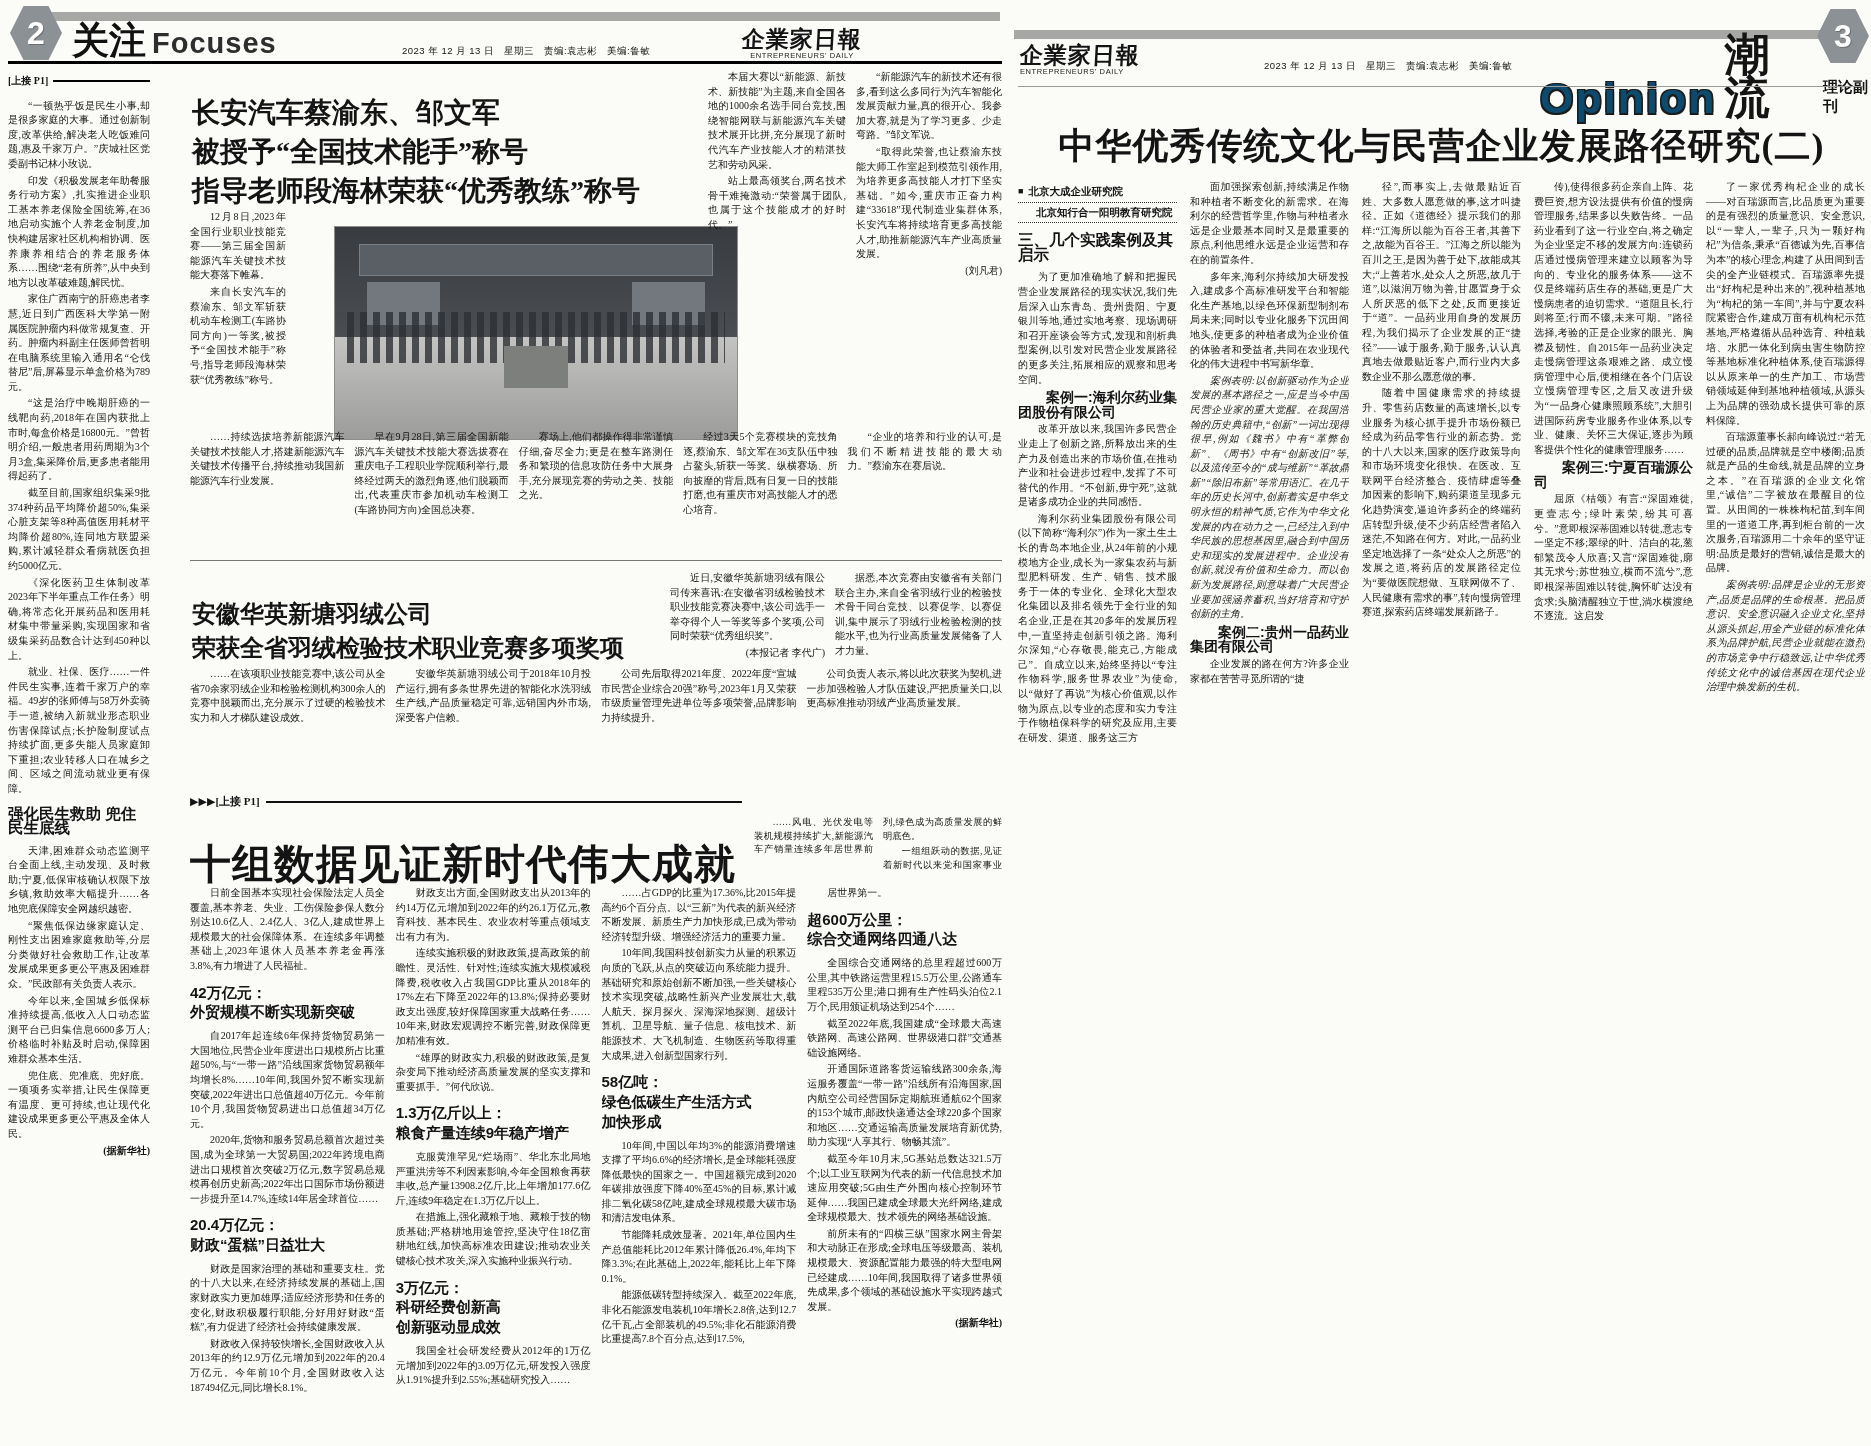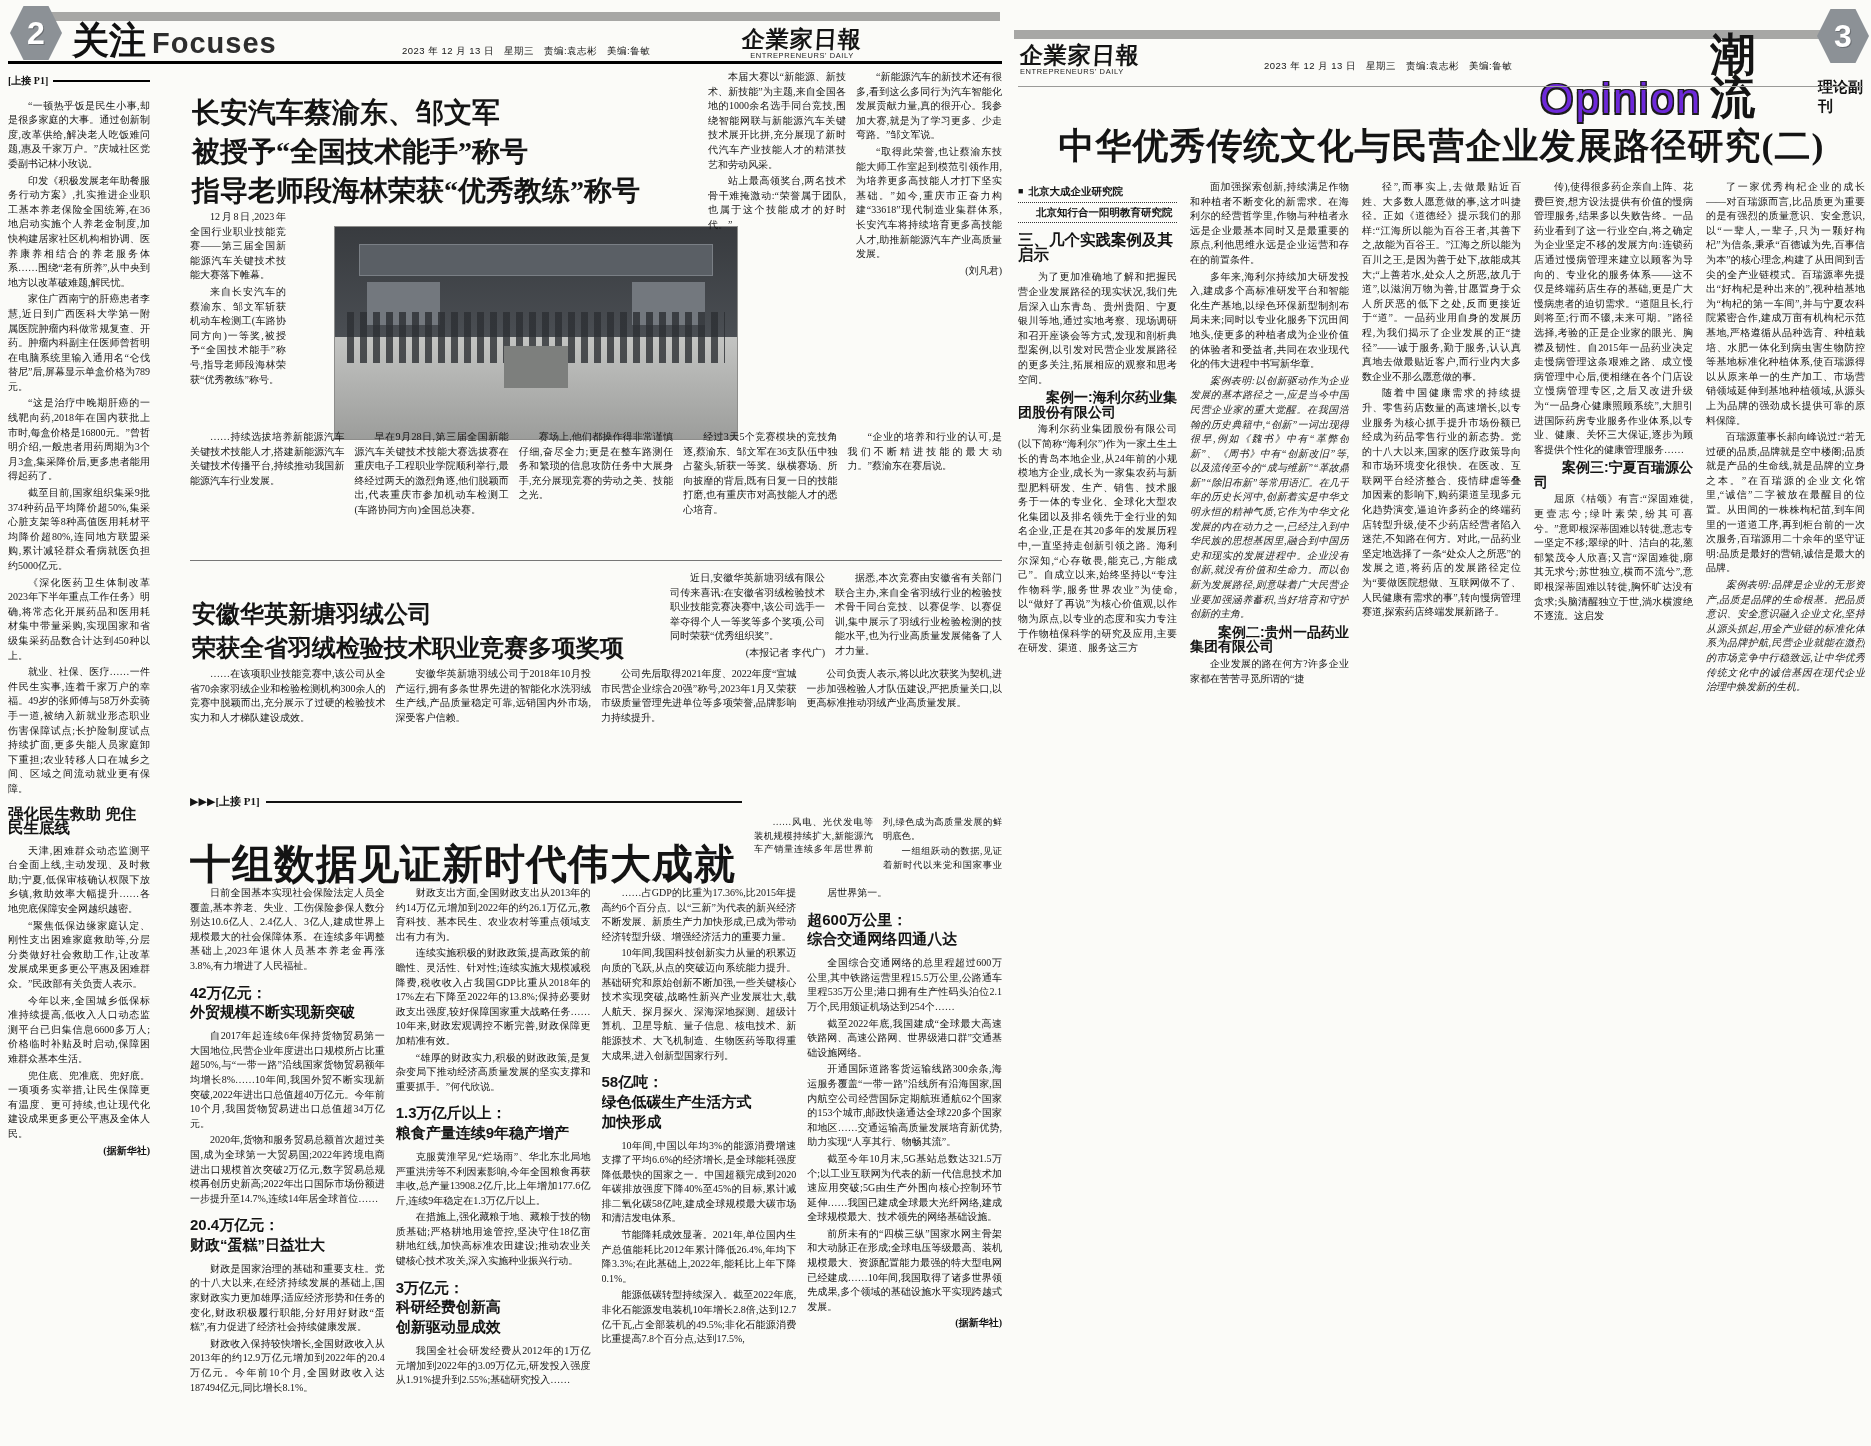--- a/index.html
+++ b/index.html
@@ -84,22 +84,22 @@
   .a3-side{position:absolute;left:564px;top:22px;width:248px;height:62px;column-count:2;column-gap:10px;
            font-size:9.3px;line-height:13.5px;}
   .a3-cols{position:absolute;left:0;top:92px;width:812px;height:554px;display:flex;gap:11px;}
   .a3-col{flex:1;}
 
   
   .rp-bar{position:absolute;left:2px;top:30px;width:850px;height:9px;background:#a7a7a5;}
   .rp-logo{position:absolute;left:8px;top:44px;width:140px;text-align:left;}
   .rp-date{position:absolute;left:252px;top:60px;font-size:9.5px;letter-spacing:.5px;}
   .rp-opinion{position:absolute;left:528px;top:34px;display:flex;align-items:flex-end;gap:8px;}
-  .op-en{font-family:"Liberation Sans","DejaVu Sans",sans-serif;font-weight:400;font-size:43px;line-height:1;
-         color:#6d28d9;letter-spacing:2px;
+  .op-en{font-family:"Liberation Sans","DejaVu Sans",sans-serif;font-weight:700;font-size:43px;line-height:1;
+         color:#0c4a6e;letter-spacing:2px;
          text-shadow:-1.5px -1.5px 0 #1c1c1c,1.5px -1.5px 0 #1c1c1c,-1.5px 1.5px 0 #1c1c1c,1.5px 1.5px 0 #1c1c1c;}
   .op-cn{font-weight:900;font-size:45px;line-height:.95;letter-spacing:4px;}
   .op-sub{font-family:"Liberation Sans","DejaVu Sans",sans-serif;font-weight:900;font-size:15px;padding-bottom:4px;}
   .rp-hex{position:absolute;right:2px;top:8px;width:52px;height:56px;}
   .rp-hrule{position:absolute;left:6px;top:86px;width:845px;border-top:1px solid #9a9a98;}
   .rp-headline{position:absolute;left:0;top:98px;width:859px;text-align:center;font-weight:900;
                font-size:36px;letter-spacing:1px;}
   .rp-cols{position:absolute;left:6px;top:180px;width:847px;height:1254px;display:flex;gap:13px;}
   .rp-col{flex:1;}
   .authors-box{margin:2px 0 6px 0;font-family:"Liberation Sans","DejaVu Sans",sans-serif;}
@@ -293,20 +293,21 @@
             <span>北京大成企业研究院</span>
           </div>
           <div class="author-row second">
             <span>北京知行合一阳明教育研究院</span>
           </div>
         </div>
         <div>
             <div class="seg seg-h2">三、几个实践案例及其启示</div>
             <div class="seg seg-p">为了更加准确地了解和把握民营企业发展路径的现实状况,我们先后深入山东青岛、贵州贵阳、宁夏银川等地,通过实地考察、现场调研和召开座谈会等方式,发现和剖析典型案例,以引发对民营企业发展路径的更多关注,拓展相应的观察和思考空间。</div>
             <div class="seg seg-h3">案例一:海利尔药业集团股份有限公司</div>
+            <div class="seg seg-p">改革开放以来,我国许多民营企业走上了创新之路,所释放出来的生产力及创造出来的市场价值,在推动产业和社会进步过程中,发挥了不可替代的作用。“不创新,毋宁死”,这就是诸多成功企业的共同感悟。</div>
             <div class="seg seg-p">海利尔药业集团股份有限公司(以下简称“海利尔”)作为一家土生土长的青岛本地企业,从24年前的小规模地方企业,成长为一家集农药与新型肥料研发、生产、销售、技术服务于一体的专业化、全球化大型农化集团以及排名领先于全行业的知名企业,正是在其20多年的发展历程中,一直坚持走创新引领之路。海利尔深知,“心存敬畏,能克己,方能成己”。自成立以来,始终坚持以“专注作物科学,服务世界农业”为使命,以“做好了再说”为核心价值观,以作物为原点,以专业的态度和实力专注于作物植保科学的研究及应用,主要在研发、渠道、服务这三方</div>
           </div>
       </div>
       <div class="rp-col colflow">
           <div class="seg seg-p">面加强探索创新,持续满足作物和种植者不断变化的新需求。在海利尔的经营哲学里,作物与种植者永远是企业最基本同时又是最重要的原点,利他思维永远是企业运营和存在的前置条件。</div>
           <div class="seg seg-p">多年来,海利尔持续加大研发投入,建成多个高标准研发平台和智能化生产基地,以绿色环保新型制剂布局未来;同时以专业化服务下沉田间地头,使更多的种植者成为企业价值的体验者和受益者,共同在农业现代化的伟大进程中书写新华章。</div>
           <div class="seg seg-kai">案例表明:以创新驱动作为企业发展的基本路径之一,应是当今中国民营企业家的重大觉醒。在我国浩翰的历史典籍中,“创新”一词出现得很早,例如《魏书》中有“革弊创新”、《周书》中有“创新改旧”等,以及流传至今的“成与维新”“革故鼎新”“除旧布新”等常用语汇。在几千年的历史长河中,创新着实是中华文明永恒的精神气质,它作为中华文化发展的内在动力之一,已经注入到中华民族的思想基因里,融合到中国历史和现实的发展进程中。企业没有创新,就没有价值和生命力。而以创新为发展路径,则意味着广大民营企业要加强涵养蓄积,当好培育和守护创新的主角。</div>
           <div class="seg seg-h3">案例二:贵州一品药业集团有限公司</div>
           <div class="seg seg-p">企业发展的路在何方?许多企业家都在苦苦寻觅所谓的“捷</div>
         </div>

